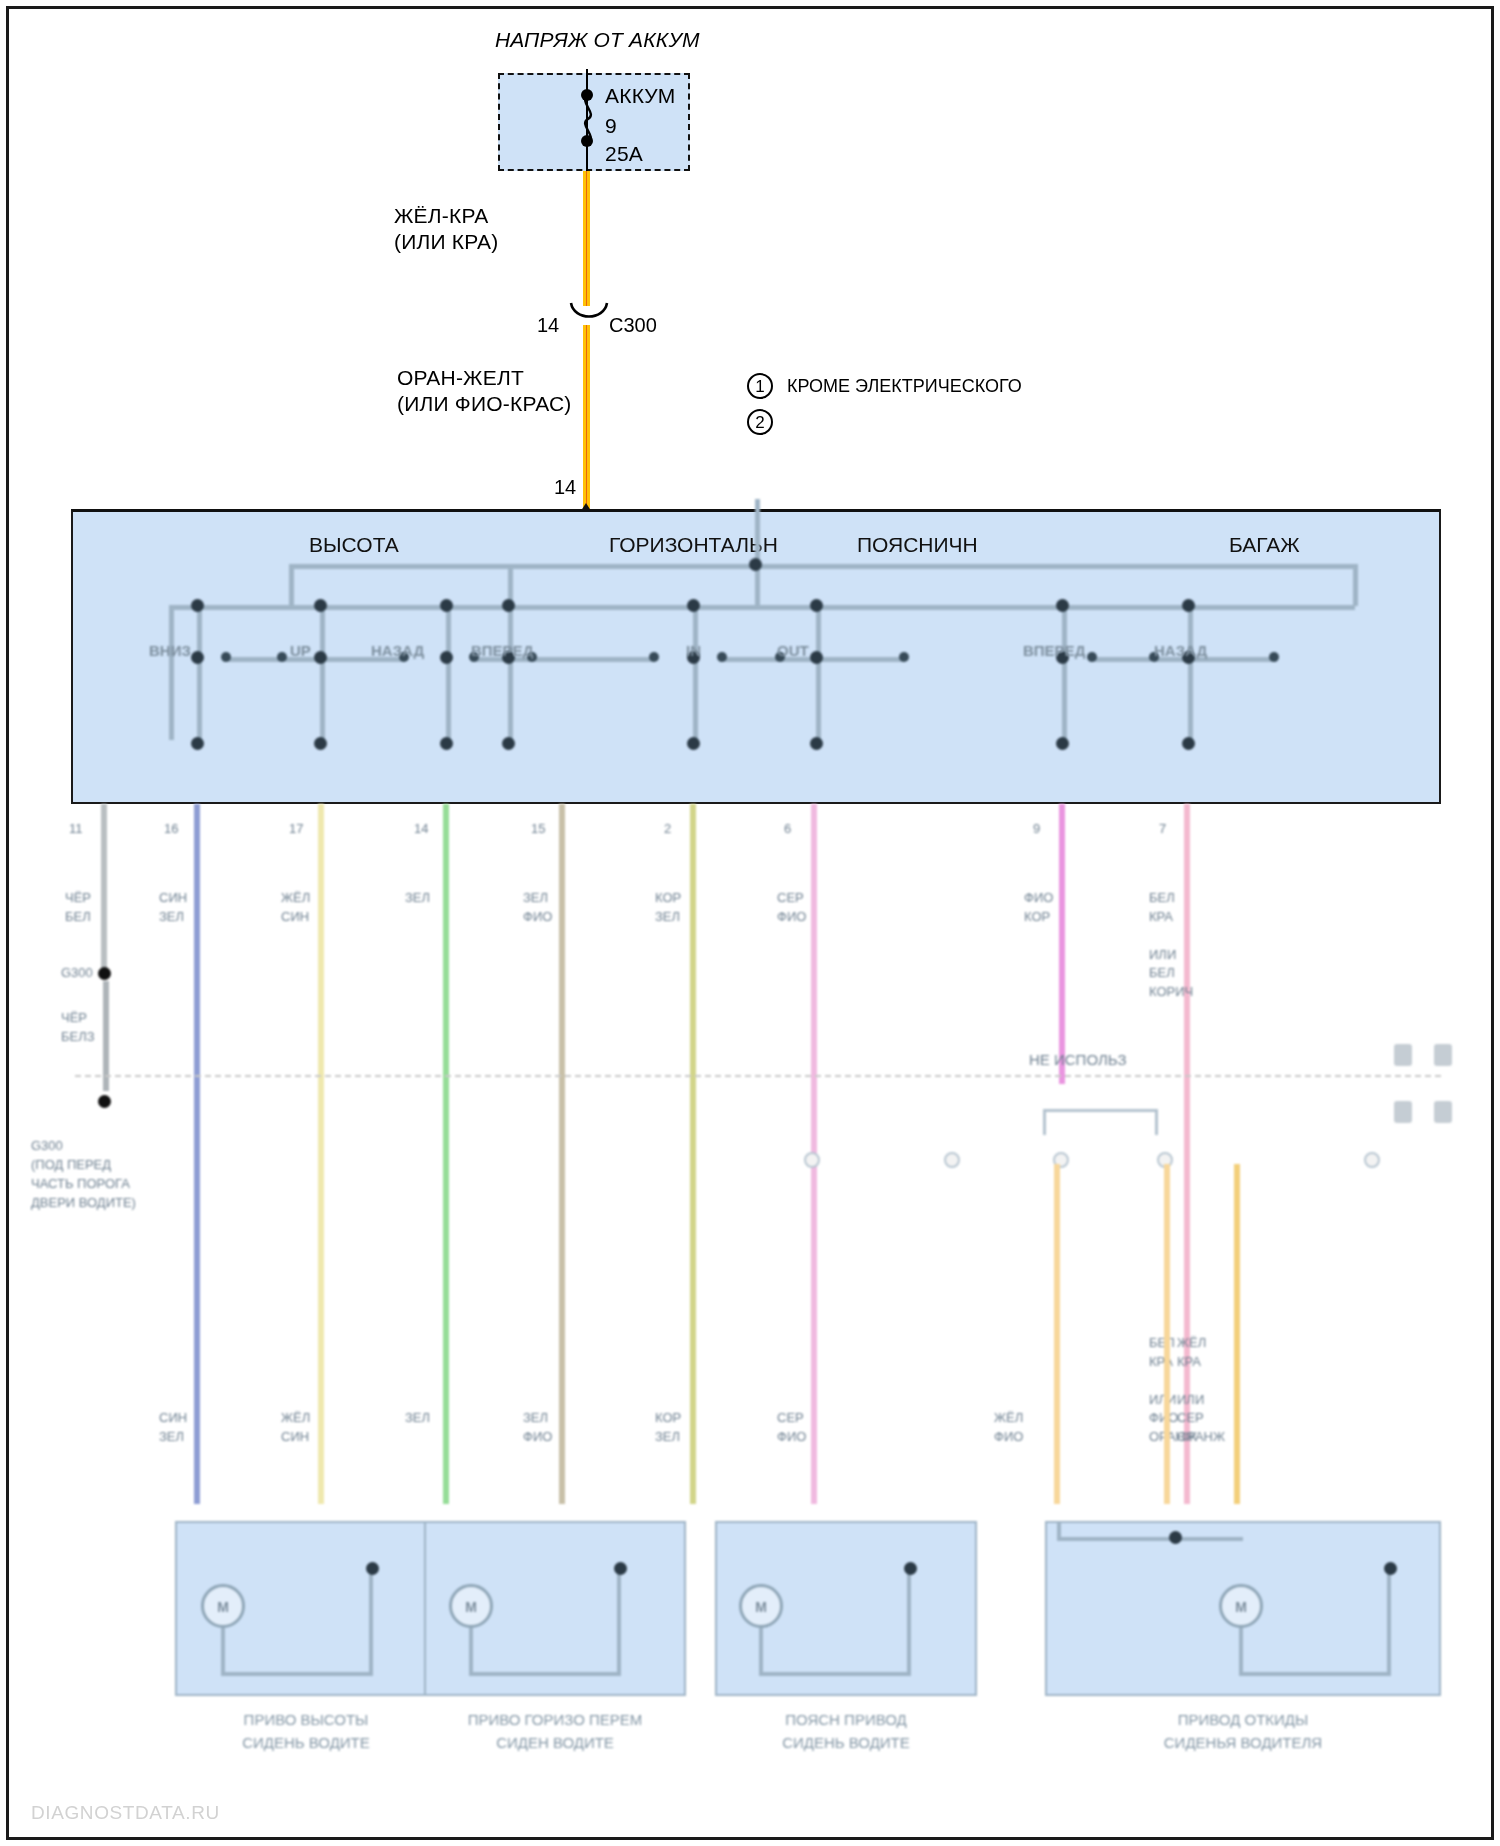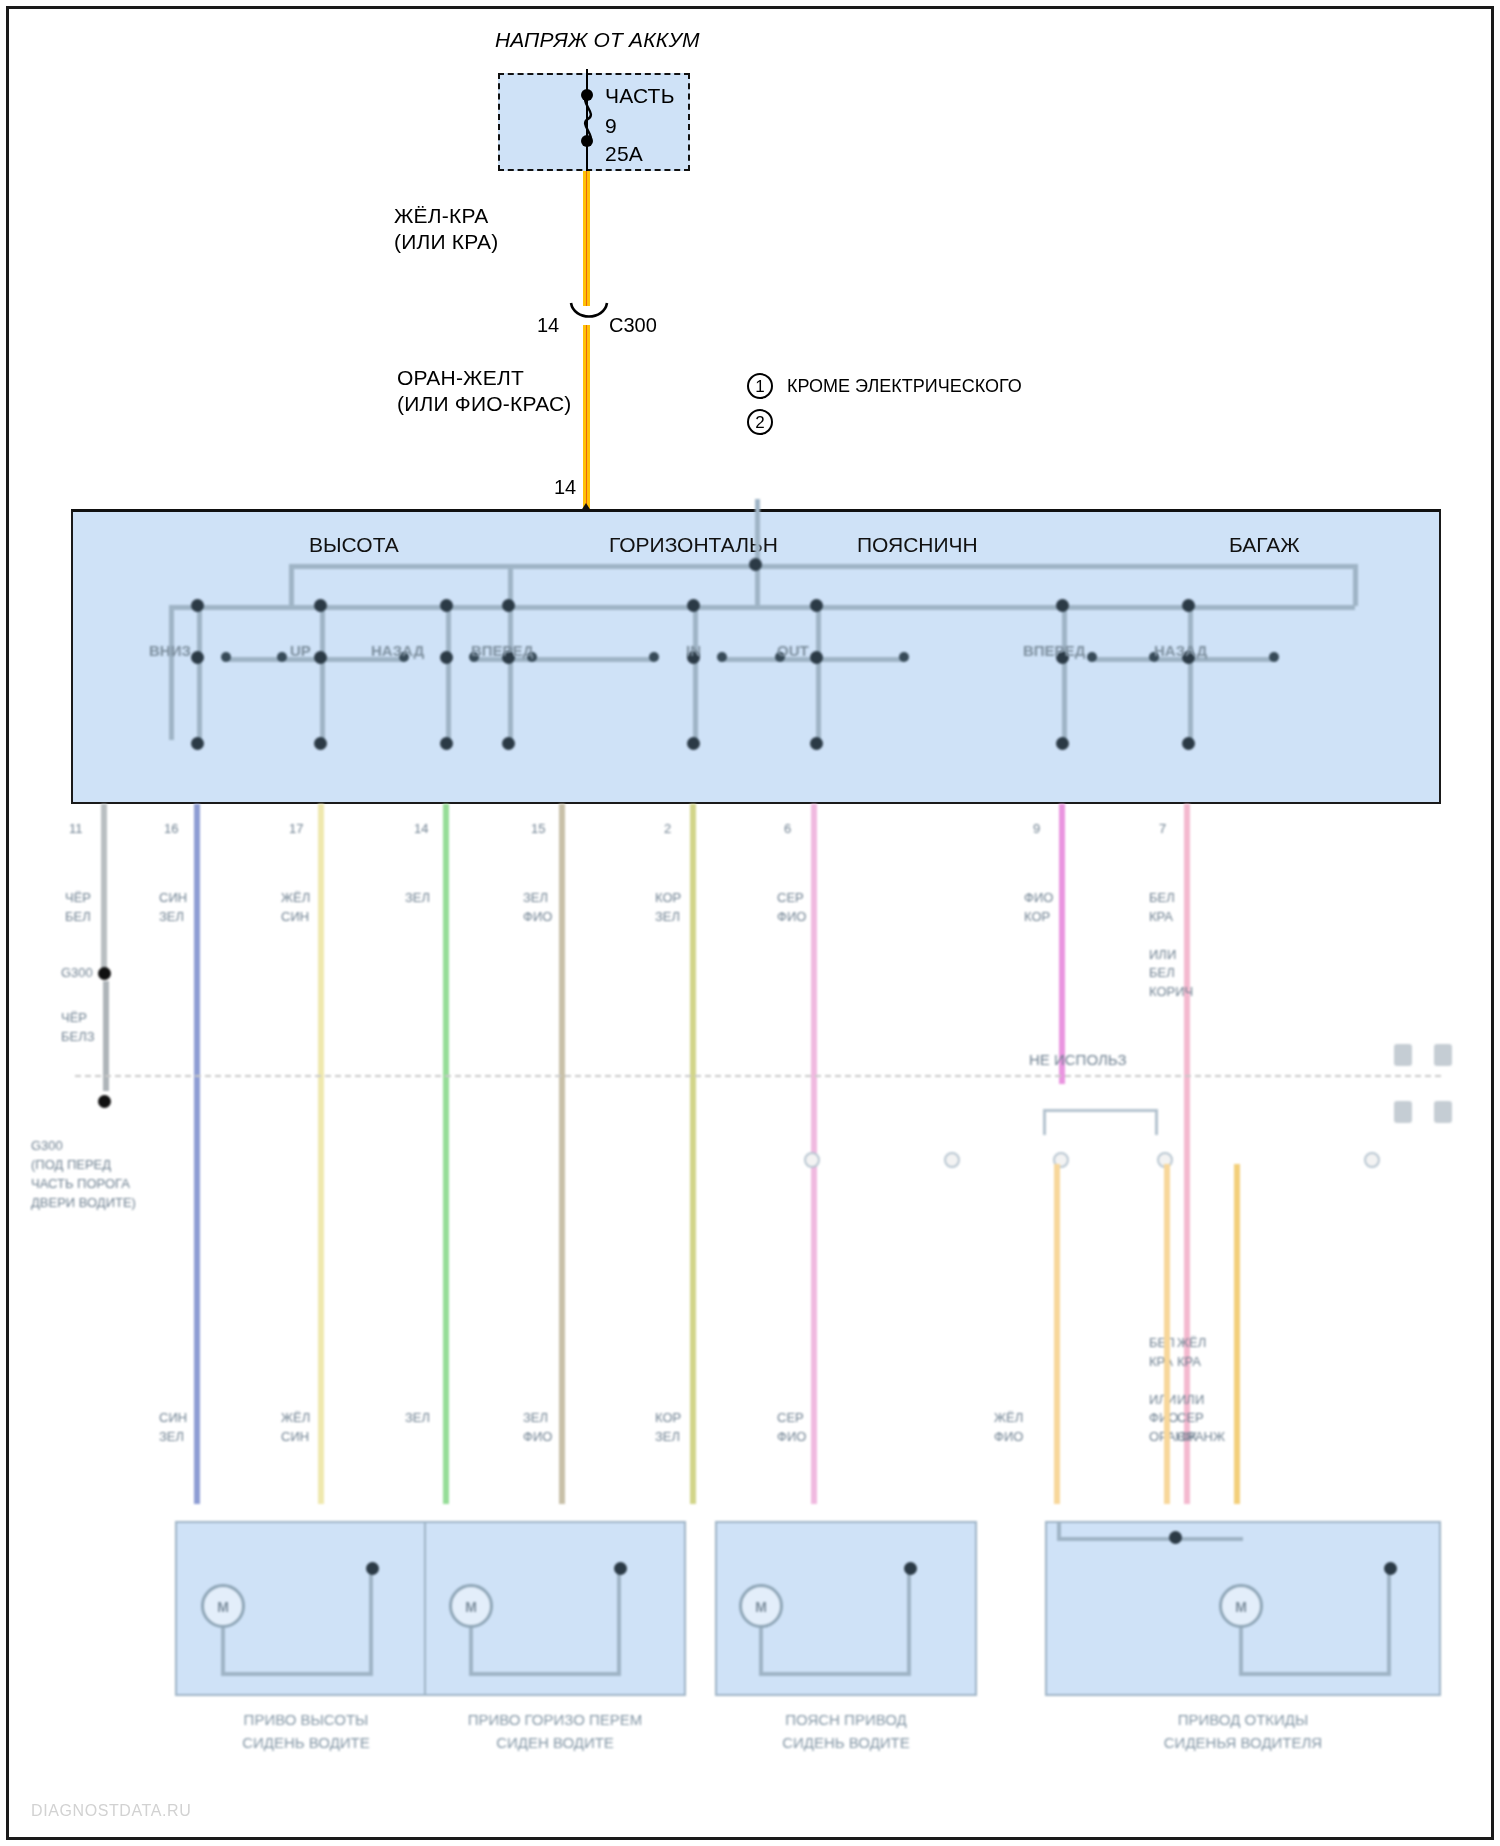--- a/index.html
+++ b/index.html
@@ -90,42 +90,42 @@
   }
   .motorsym {
     position:absolute; width:44px; height:44px; border-radius:50%;
     border:3px solid #8fa6b7; background:#e3eefa;
     font-size:14px; color:#7d8f9e; text-align:center; line-height:40px; font-weight:bold;
   }
   .mcap { position:absolute; font-size:15px; color:#8497a6; text-align:center; line-height:1.5; white-space:pre; }
 
   
   #watermark {
-    position:absolute; left:22px; top:1793px; font-size:16px;
+    position:absolute; left:22px; top:1793px; font-size:19px;
     color:#d2d2d2; letter-spacing:0.6px;
   }
   
   .jumper { position:absolute; border:3px solid #b4c3cf; border-bottom:none; }
 </style>
 </head>
 <body>
 
 <div id="page">
   <div id="frame">
 
     <div class="abs txt t-head" style="left:486px; top:18px;font-style:italic;">НАПРЯЖ ОТ АККУМ</div>
 
     <div id="fusebox"></div>
     <div id="fuse-line"></div>
     <div class="fdot abs" style="left:572px; top:80px;"></div>
     <div class="fdot abs" style="left:572px; top:126px;"></div>
     <svg id="fuse-squiggle" viewBox="0 0 24 52">
       <path d="M12 0 C 2 10, 22 20, 12 26 C 2 32, 22 42, 12 52" stroke="#000" stroke-width="2.4" fill="none"></path>
     </svg>
-    <div class="abs txt t-head" style="left:596px; top:74px;">ЧАСТЬ</div>
+    <div class="abs txt t-head" style="left:596px; top:74px;">АККУМ</div>
     <div class="abs txt t-head" style="left:596px; top:104px;">9</div>
     <div class="abs txt t-head" style="left:596px; top:132px;">25A</div>
 
 
     <div class="wire-orange" style="left:574px; top:162px; height:135px;"></div>
     <div class="wire-orange" style="left:574px; top:316px; height:192px;"></div>
 
     <div class="abs txt t-head" style="left:385px; top:194px;">ЖЁЛ-КРА
 (ИЛИ КРА)</div>
 

